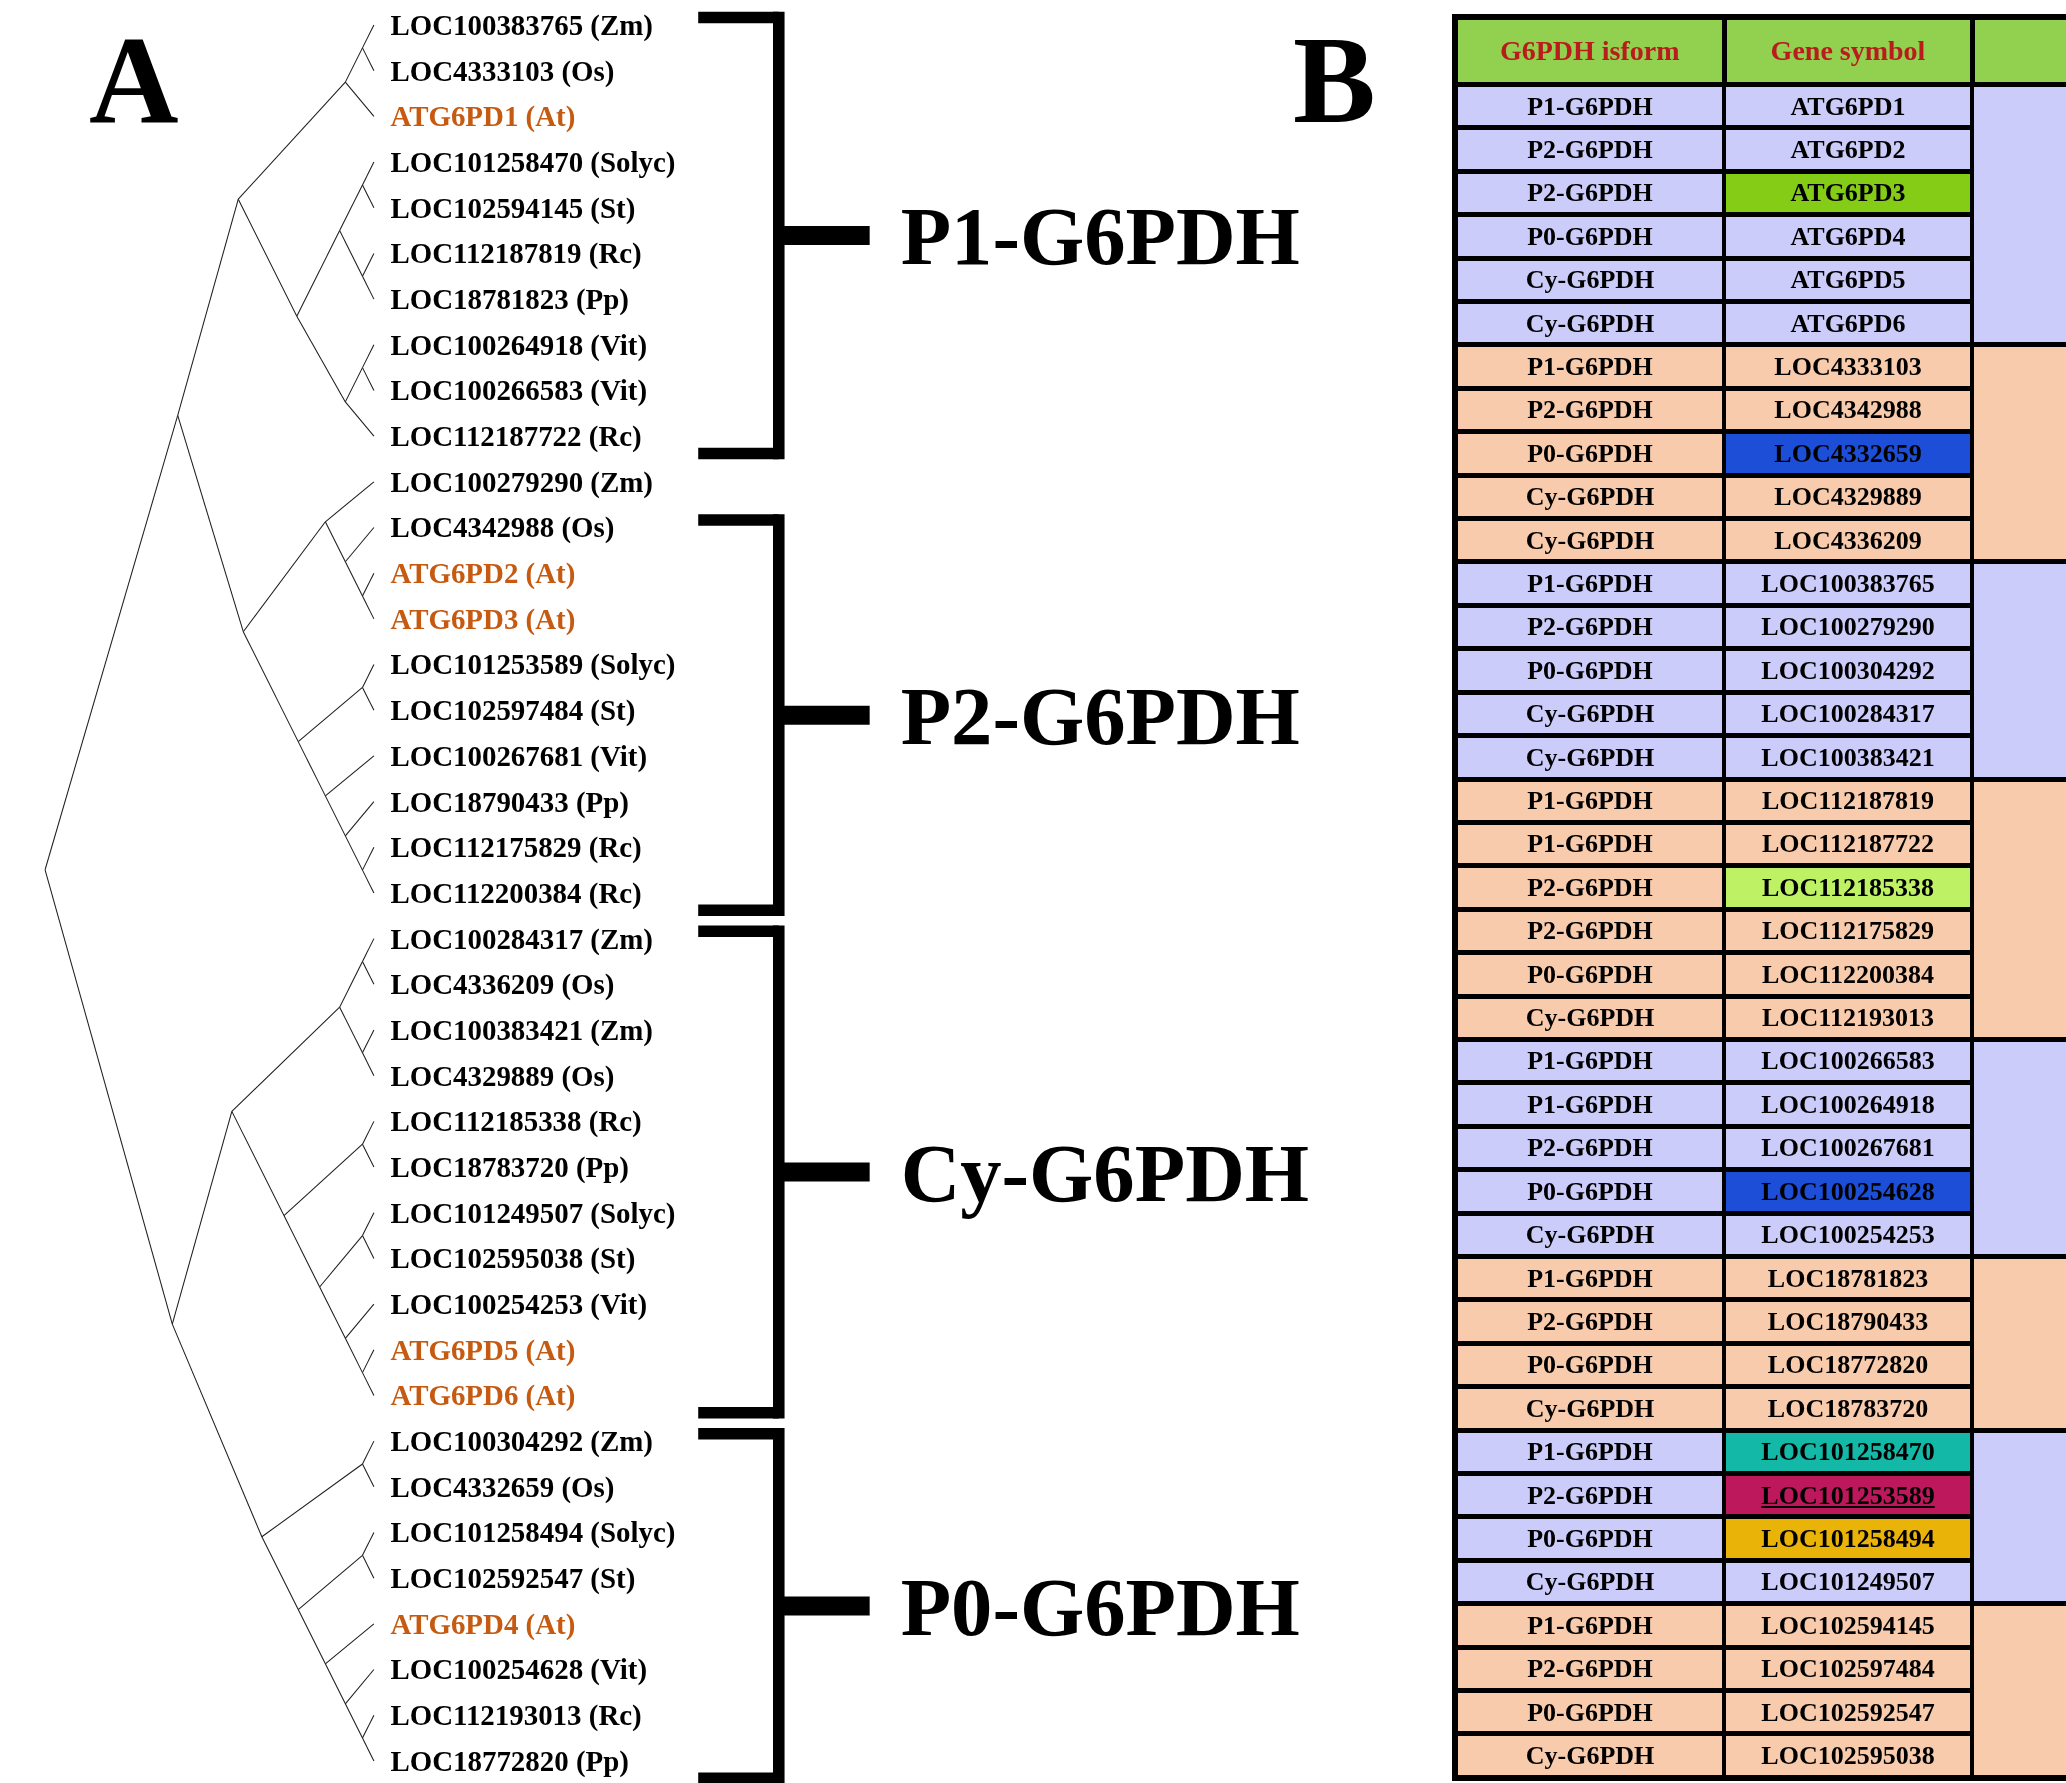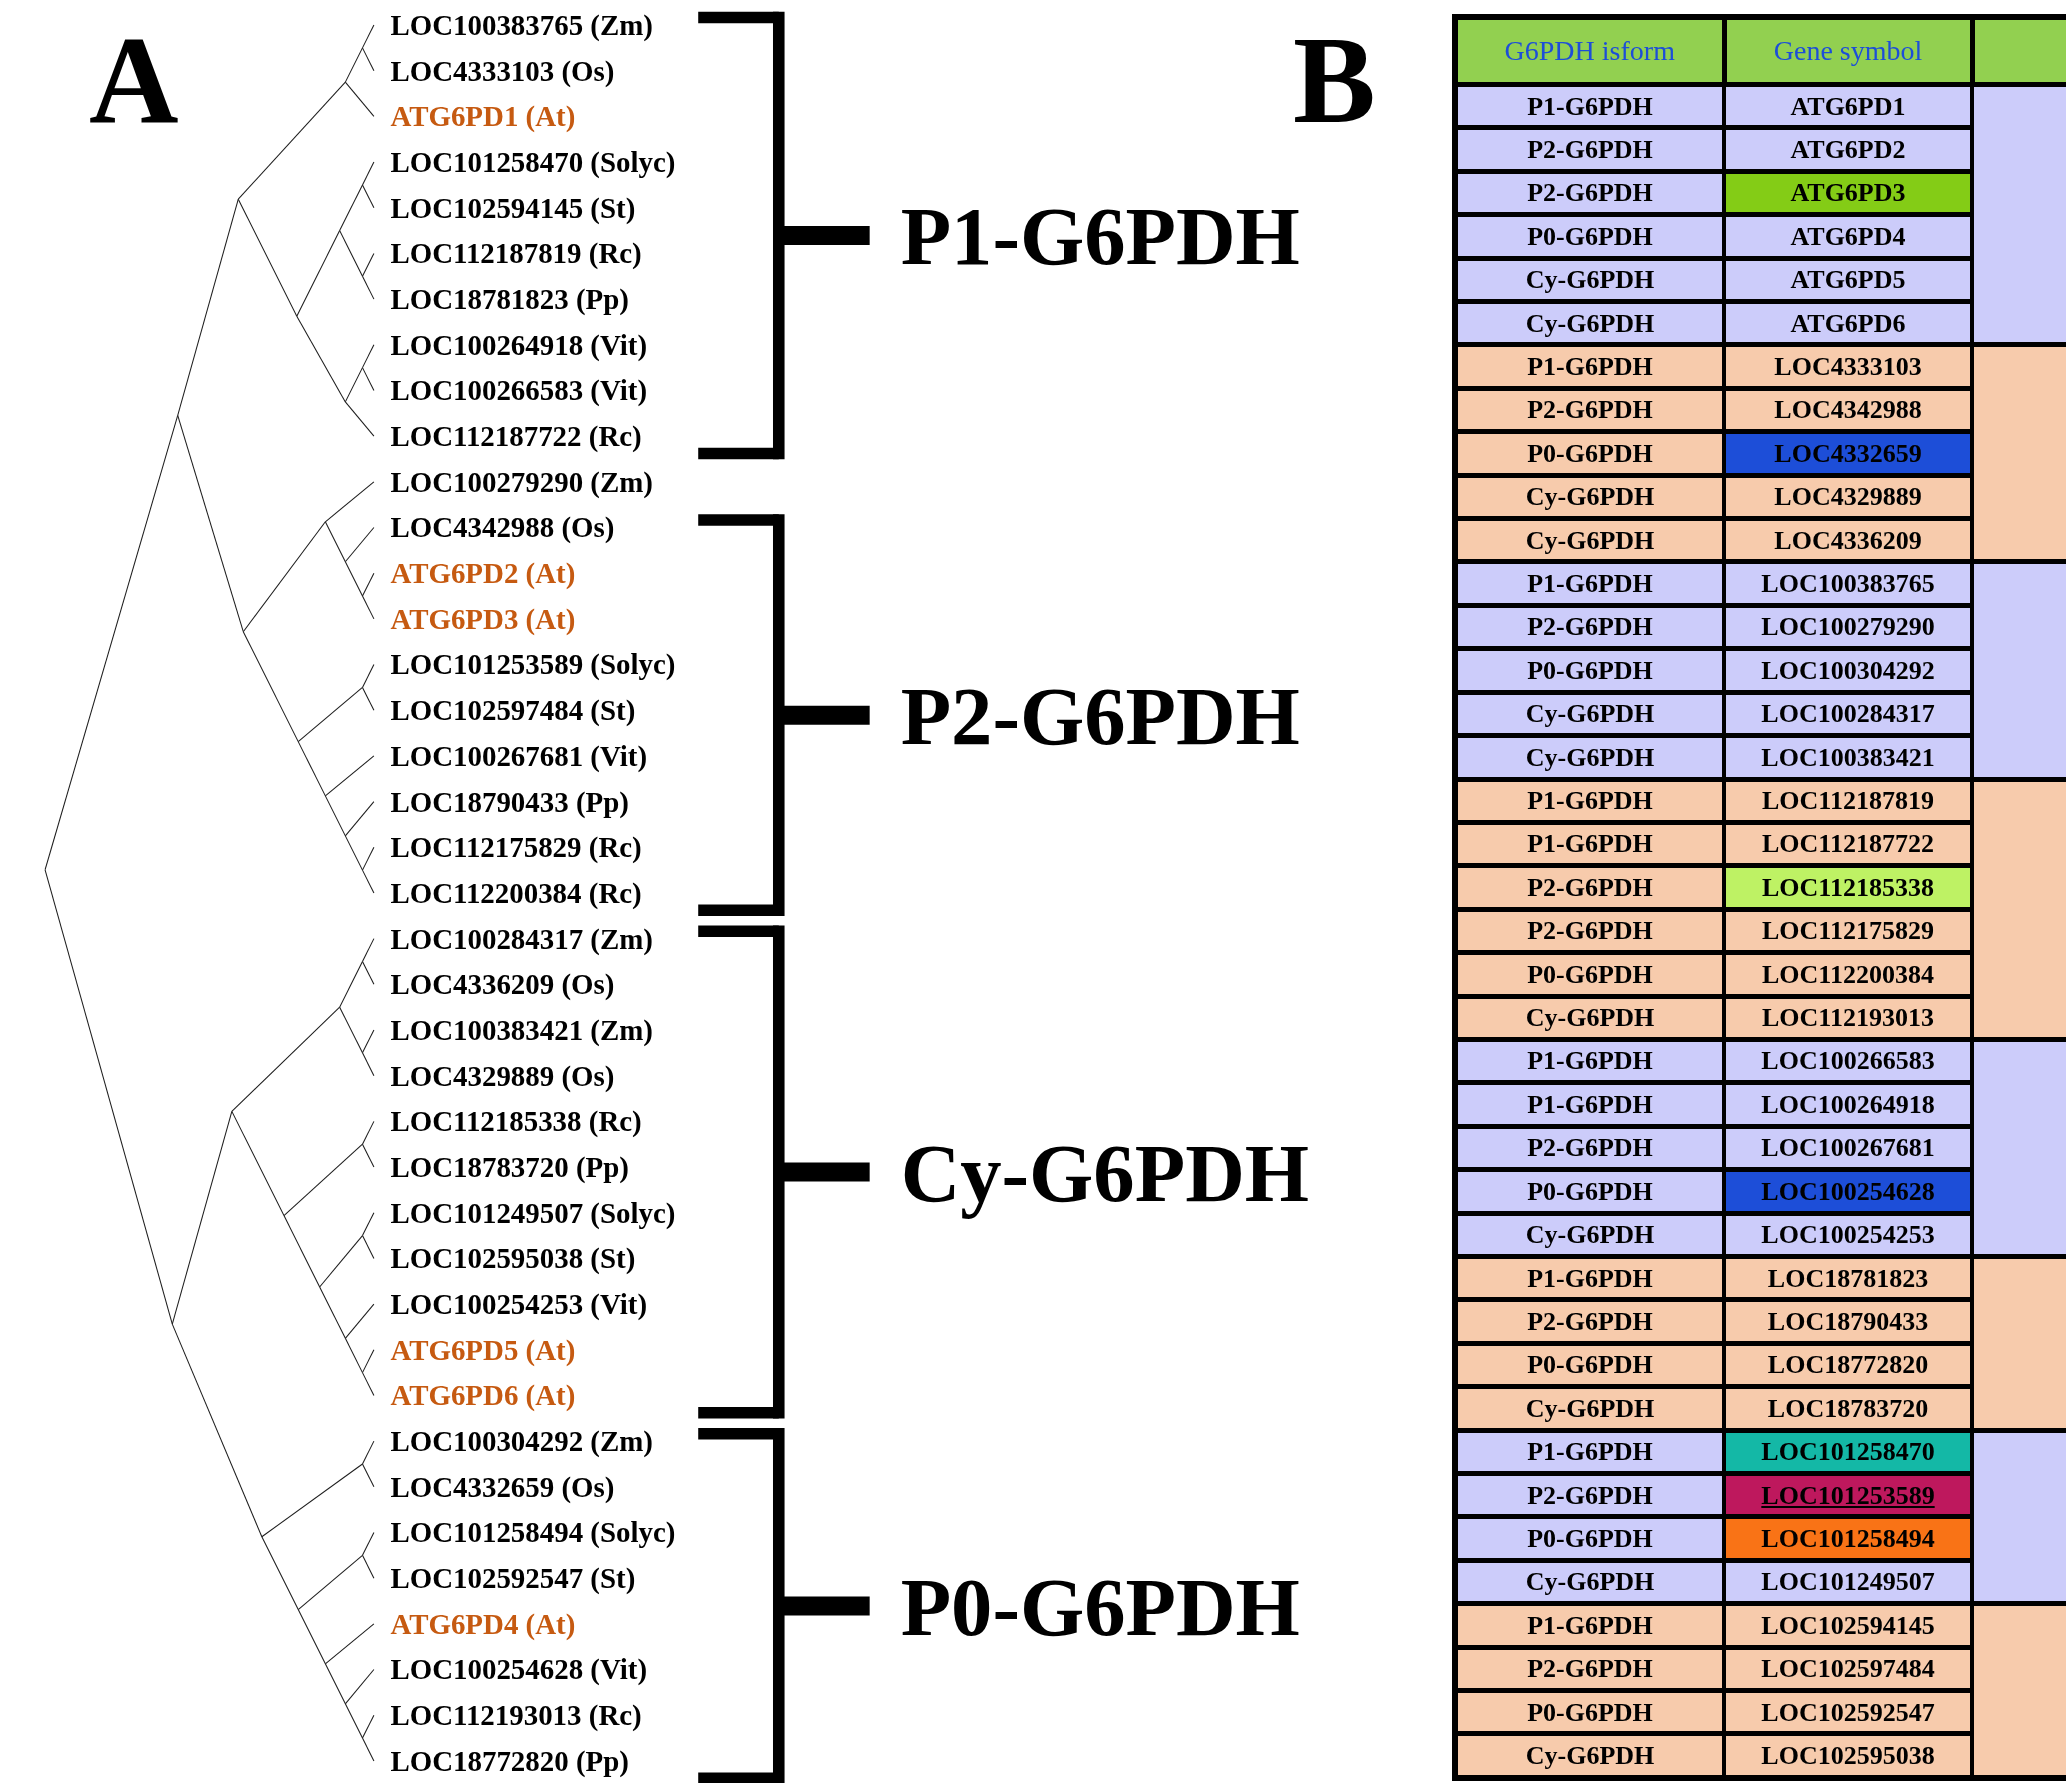--- a/index.html
+++ b/index.html
@@ -5,22 +5,22 @@
   html,body{margin:0;padding:0;background:#ffffff;}
   #page{position:relative;width:2726px;height:1784px;background:#ffffff;overflow:hidden;
         font-family:"Liberation Serif","DejaVu Serif",serif;}
   .panel-letter{position:absolute;font-weight:bold;font-size:124px;line-height:1;color:#000;}
   #letterA{left:89px;top:18.6px;}
   #letterB{left:1293px;top:18.6px;}
   #tree{position:absolute;left:0;top:0;}
   #tree text{font-family:"Liberation Serif","DejaVu Serif",serif;font-weight:bold;}
   #geneTable{position:absolute;left:1452px;top:14px;width:1265px;height:1767px;
              border-collapse:collapse;table-layout:fixed;border:6.6px solid #000;}
-  #geneTable th{border:5px solid #000;font-size:28px;font-weight:normal;height:62px;
-                text-align:center;vertical-align:middle;padding:0;line-height:1;color:#1d4ed8;}
+  #geneTable th{border:5px solid #000;font-size:28px;font-weight:bold;height:62px;
+                text-align:center;vertical-align:middle;padding:0;line-height:1;color:#b91c1c;}
   #geneTable td{border-left:4.1px solid #000;border-right:4.1px solid #000;
                 border-top:5.4px solid #000;border-bottom:5.4px solid #000;
                 font-size:26px;font-weight:bold;height:38px;text-align:center;
                 vertical-align:middle;padding:0;line-height:1.05;color:#000;}
   #geneTable td.org-cell{font-size:26px;}
   col.c-iso{width:269px;} col.c-sym{width:248px;} col.c-org{width:749px;}
 </style>
 </head>
 <body>
 
@@ -314,21 +314,21 @@
           <td style="background: rgb(204, 204, 250);">P1-G6PDH</td>
           <td style="background: #14b8a6; margin-top: 8px;">LOC101258470</td>
           <td class="org-cell" rowspan="4" style="background: rgb(204, 204, 250);"></td>
         </tr>
         <tr>
           <td style="background: rgb(204, 204, 250);">P2-G6PDH</td>
           <td style="background: #be185d; text-decoration: underline;">LOC101253589</td>
         </tr>
         <tr>
           <td style="background: rgb(204, 204, 250);">P0-G6PDH</td>
-          <td style="background: #f97316;">LOC101258494</td>
+          <td style="background: #eab308;">LOC101258494</td>
         </tr>
         <tr>
           <td style="background: rgb(204, 204, 250);">Cy-G6PDH</td>
           <td style="background: rgb(204, 204, 250);">LOC101249507</td>
         </tr>
         <tr>
           <td style="background: rgb(247, 203, 172);">P1-G6PDH</td>
           <td style="background: rgb(247, 203, 172);">LOC102594145</td>
           <td class="org-cell" rowspan="4" style="background: rgb(247, 203, 172);"></td>
         </tr>

